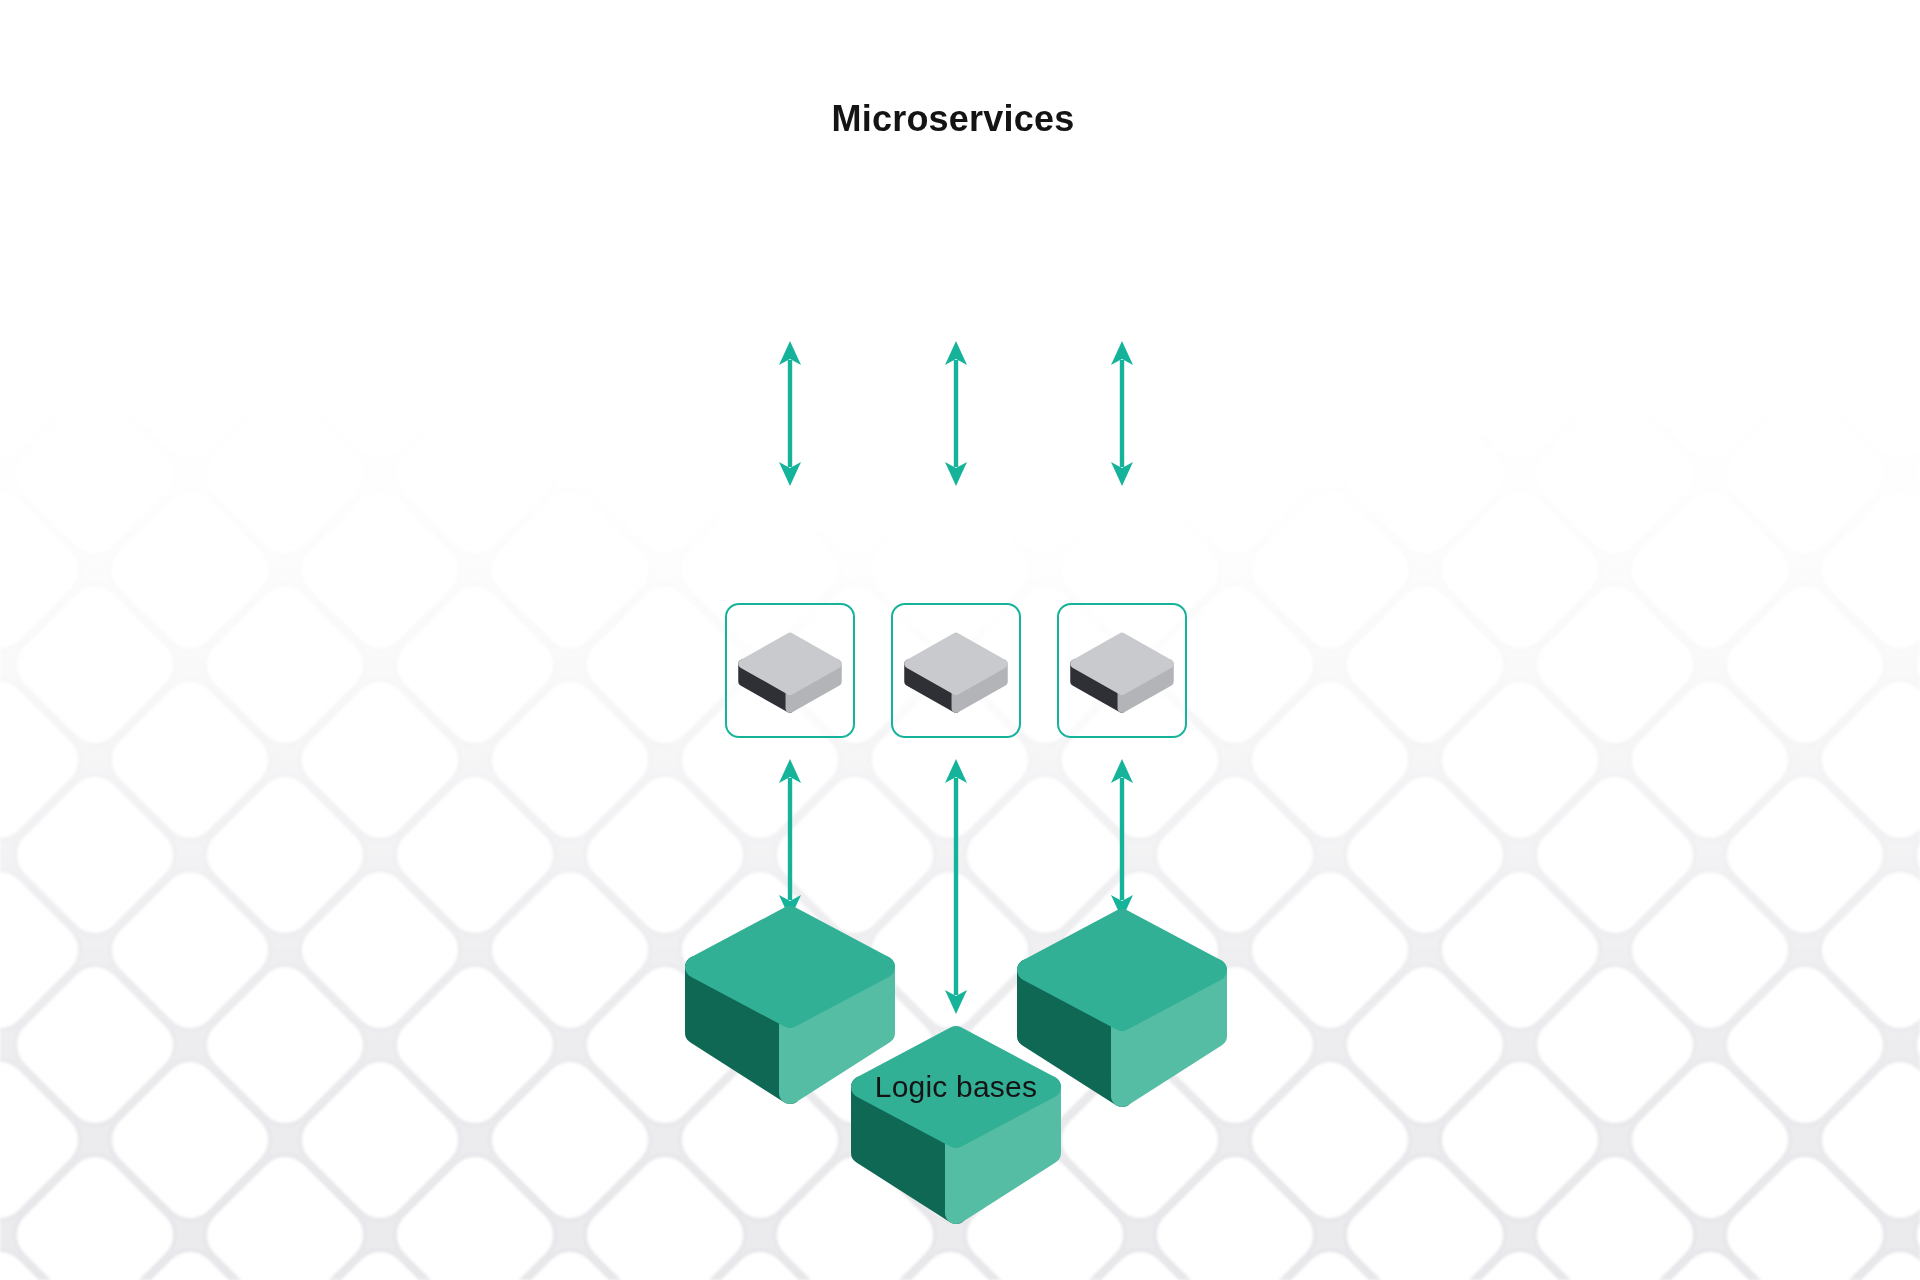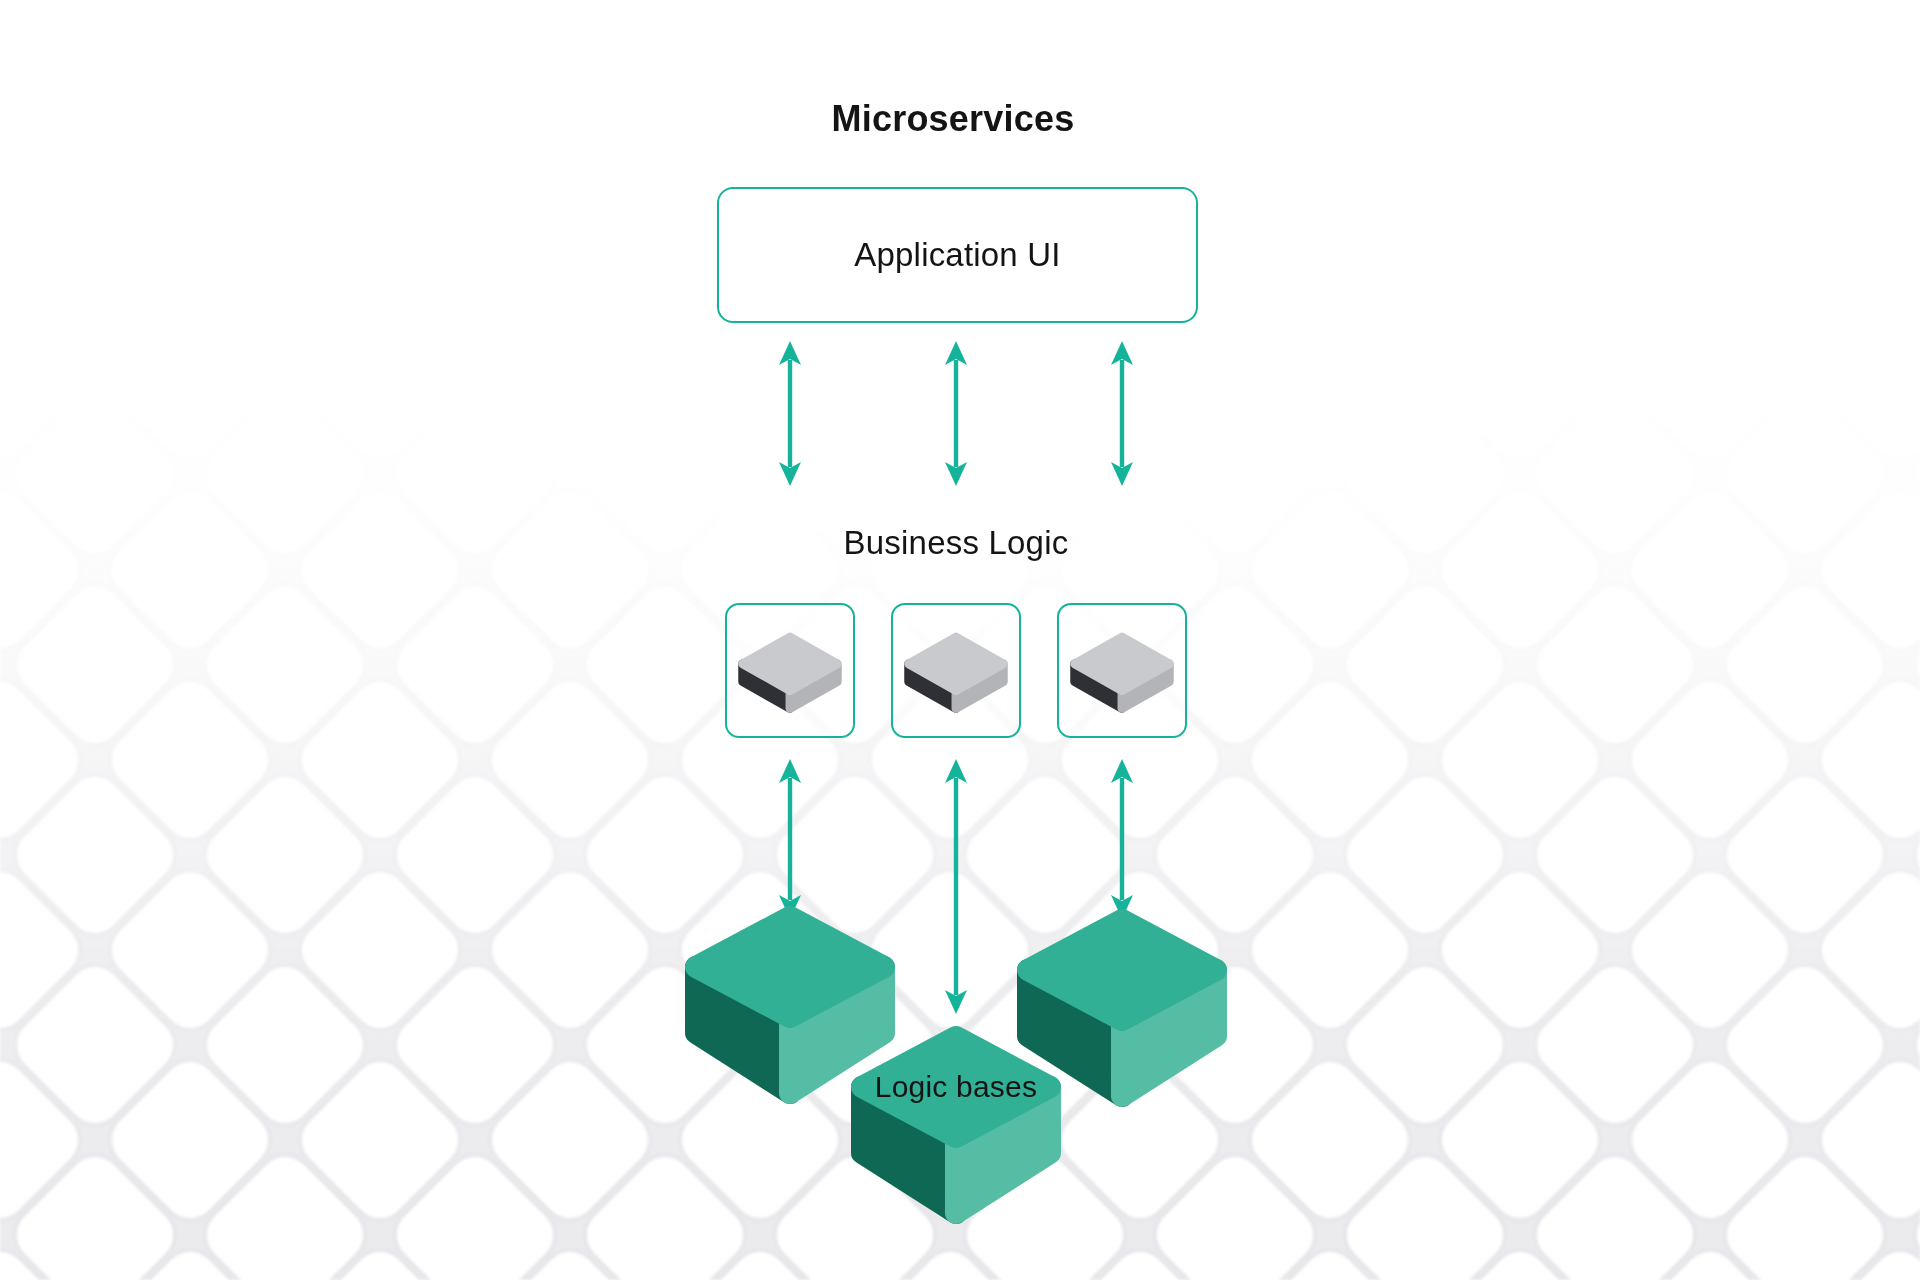--- a/index.html
+++ b/index.html
@@ -271,41 +271,37 @@
       <div class="pattern-diamond" style="left: 1457px; top: 1267px;"></div>
       <div class="pattern-diamond" style="left: 1647px; top: 1267px;"></div>
       <div class="pattern-diamond" style="left: 1837px; top: 1267px;"></div>
     </div>
   <div class="fade-layer"></div>
 
   <div class="diagram">
 
     <div class="title">Microservices</div>
 
-    <div class="app-ui-box">
-      <span>Application UI</span>
-    </div>
 
     <svg class="arrow" style="left:777px;top:340px" width="26" height="147" viewBox="0 0 26 147">
       <path d="M13 1 L24 25 L13 19 L2 25 Z"></path>
       <rect x="10.8" y="20" width="4.4" height="107"></rect>
       <path d="M13 146 L24 122 L13 128 L2 122 Z"></path>
     </svg>
     <svg class="arrow" style="left:943px;top:340px" width="26" height="147" viewBox="0 0 26 147">
       <path d="M13 1 L24 25 L13 19 L2 25 Z"></path>
       <rect x="10.8" y="20" width="4.4" height="107"></rect>
       <path d="M13 146 L24 122 L13 128 L2 122 Z"></path>
     </svg>
     <svg class="arrow" style="left:1109px;top:340px" width="26" height="147" viewBox="0 0 26 147">
       <path d="M13 1 L24 25 L13 19 L2 25 Z"></path>
       <rect x="10.8" y="20" width="4.4" height="107"></rect>
       <path d="M13 146 L24 122 L13 128 L2 122 Z"></path>
     </svg>
 
-    <div class="biz-label">Business Logic</div>
 
     <div class="service-box s1">
       <svg width="116" height="121" viewBox="0 0 130 135">
         <polygon class="chip-left" points="12,60 12,80 65,110 65,90"></polygon>
         <polygon class="chip-right" points="65,90 65,110 118,80 118,60"></polygon>
         <polygon class="chip-top" points="65,30 118,60 65,90 12,60"></polygon>
       </svg>
     </div>
     <div class="service-box s2">
       <svg width="116" height="121" viewBox="0 0 130 135">

